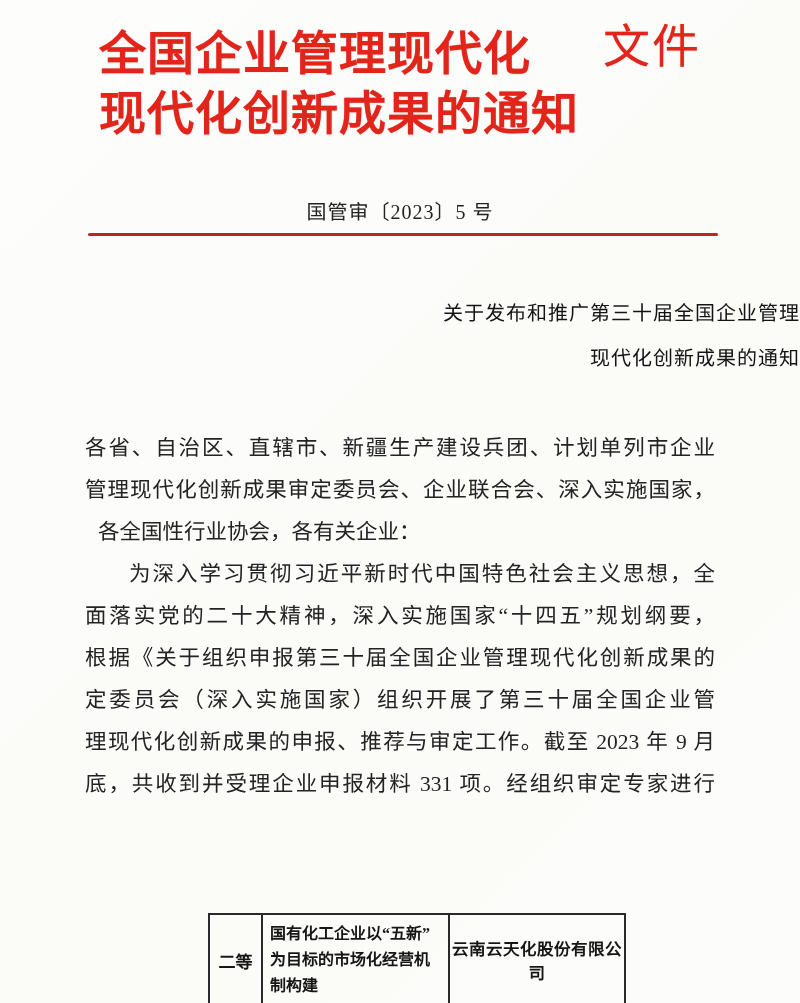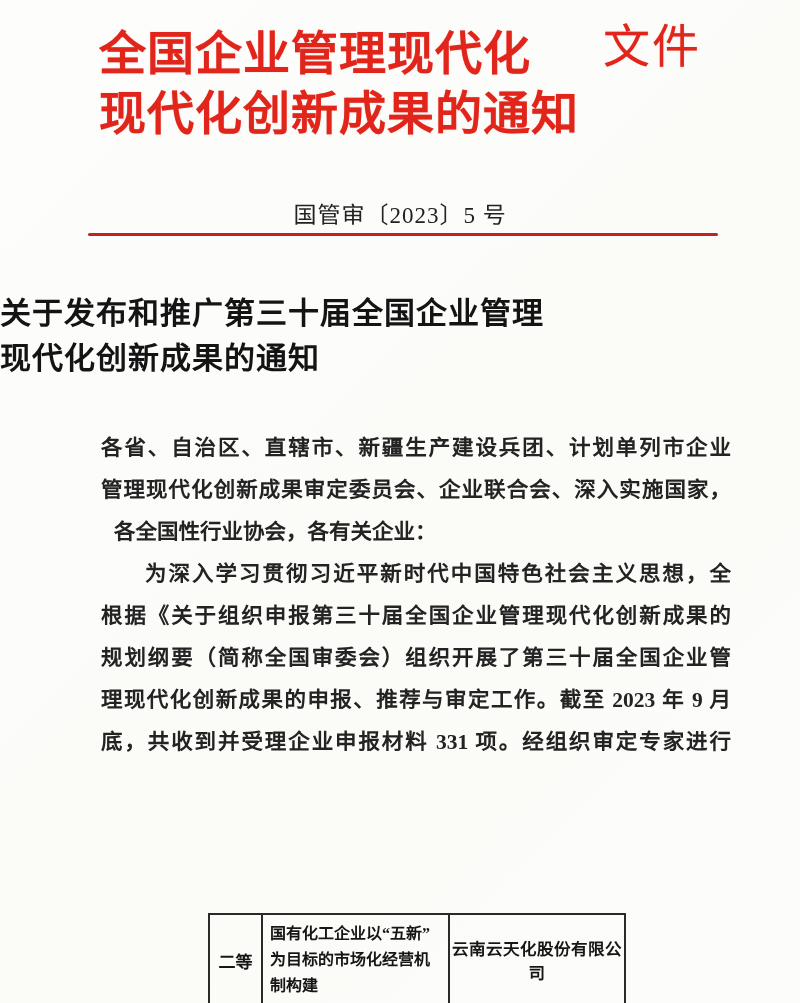--- a/index.html
+++ b/index.html
@@ -47,21 +47,21 @@
     text-shadow: 0 0 1px rgba(225,37,27,.45);
   }
 
   
   .doc-number {
     position: absolute;
     top: 196px;
     left: 0;
     width: 100%;
     text-align: center;
-    font-size: 23px;
+    font-size: 20px;
     letter-spacing: 1px;
     color: #222;
   }
 
   
   .red-rule {
     position: absolute;
     top: 233px;
     left: 88px;
     width: 630px;
@@ -69,37 +69,36 @@
     background: #c0241e;
     border-radius: 2px;
   }
 
   
   .doc-title {
     position: absolute;
     top: 291px;
     left: 0;
     width: 100%;
-    text-align: left;
-    font-weight: bold;
-    font-size: 31px;
+    text-align: right;
+    font-weight: normal;
+    font-size: 20px;
     line-height: 45px;
     letter-spacing: 1px;
     color: #141414;
   }
 
   
   .body-text {
     position: absolute;
     top: 427px;
-    left: 101px;
+    left: 85px;
     width: 630px;
     font-size: 21.5px;
     color: #232323;
-    font-weight: bold;
   }
   .body-line {
     height: 42px;
     line-height: 42px;
     text-align: justify;
     text-align-last: justify;
     overflow: hidden;
     white-space: nowrap;
   }
   .body-line.short {
@@ -169,22 +168,23 @@
   <div class="doc-title">
     <div>关于发布和推广第三十届全国企业管理</div>
     <div>现代化创新成果的通知</div>
   </div>
 
   <div class="body-text">
     <div class="body-line">各省、自治区、直辖市、新疆生产建设兵团、计划单列市企业</div>
     <div class="body-line">管理现代化创新成果审定委员会、企业联合会、深入实施国家，</div>
     <div class="body-line short">各全国性行业协会，各有关企业：</div>
     <div class="body-line indent">为深入学习贯彻习近平新时代中国特色社会主义思想，全</div>
+    <div class="body-line">面落实党的二十大精神，深入实施国家“十四五”规划纲要，</div>
     <div class="body-line">根据《关于组织申报第三十届全国企业管理现代化创新成果的</div>
-    <div class="body-line">规划纲要（简称全国审委会）组织开展了第三十届全国企业管</div>
+    <div class="body-line">定委员会（深入实施国家）组织开展了第三十届全国企业管</div>
     <div class="body-line">理现代化创新成果的申报、推荐与审定工作。截至 2023 年 9 月</div>
     <div class="body-line">底，共收到并受理企业申报材料 331 项。经组织审定专家进行</div>
   </div>
 
   <table class="award-table">
     <tbody>
       <tr>
         <td class="cell-grade">二等</td>
         <td class="cell-achievement">国有化工企业以“五新”为目标的市场化经营机制构建</td>
         <td class="cell-company">云南云天化股份有限公司</td>

